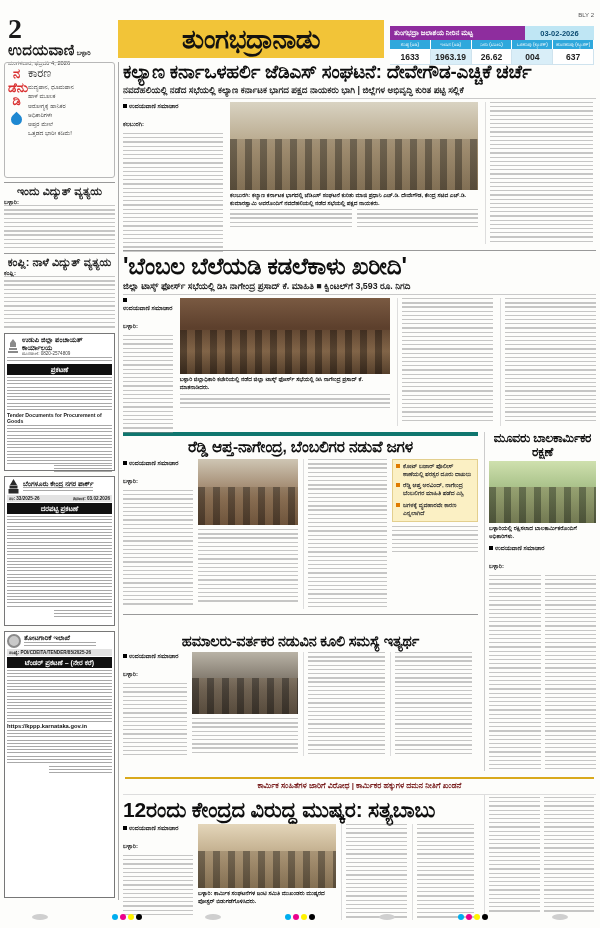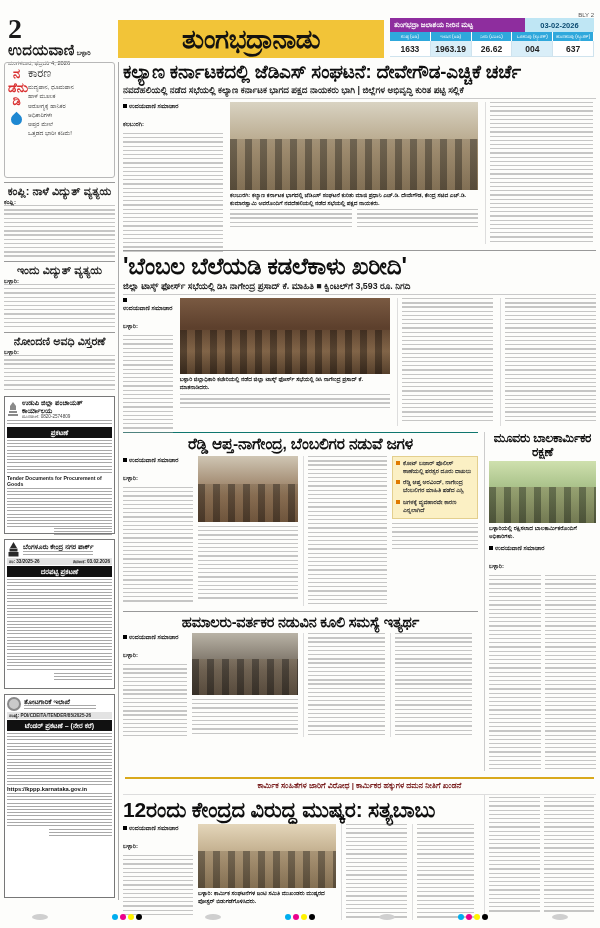--- a/index.html
+++ b/index.html
@@ -10,21 +10,21 @@
   #corner-mark { position:absolute; top:12px; right:6px; font-size:6px; color:#555; }
   #pageinfo { position:absolute; left:8px; top:16px; width:108px; }
   #page-number { font-family:"Liberation Serif", serif; font-size:28px; font-weight:bold; line-height:.9; }
   #brand { font-size:15px; font-weight:bold; letter-spacing:.3px; }
   #edition { font-size:6.5px; font-weight:bold; color:#333; margin-left:2px; }
   #date-line { font-size:5.8px; color:#444; margin-top:1px; }
   #masthead-box { position:absolute; left:118px; top:20px; width:266px; height:38px;
     background:#f2c438; display:flex; align-items:center; justify-content:center; }
   #masthead-title { font-size:26px; font-weight:bold; color:#151310; letter-spacing:-.5px; }
 
-  #res { position:absolute; left:390px; top:18px; width:204px; font-size:0; }
+  #res { position:absolute; left:390px; top:26px; width:204px; font-size:0; }
   .res-row1 { display:flex; }
   #res-title { background:#8e2d9e; color:#fff; font-size:7px; font-weight:bold; padding:2.5px 4px; flex:1.35; }
   #res-date { background:#bfe6f4; color:#0a4a70; font-size:7.5px; font-weight:bold; padding:2.5px 4px;
               flex:.65; display:flex; align-items:flex-end; justify-content:center; }
   .res-head, .res-vals { display:flex; }
   .res-hcell { flex:1; background:#2fa8dc; color:#fff; font-size:4.6px; text-align:center;
                padding:2px 1px; border-right:1px solid #fff; }
   .res-vcell { flex:1; font-size:8.5px; font-weight:bold; text-align:center; padding:2.5px 1px;
                border-right:1px solid #cfe3ee; border-bottom:1px solid #cfe3ee; color:#222; }
   .res-vcell:nth-child(odd) { background:#ffffff; }
@@ -83,27 +83,27 @@
   .hl { font-weight:bold; color:#0e0e0e; line-height:1.12; letter-spacing:-.2px; }
   #hl-a { font-size:18.5px; }
   .deck { font-size:8.8px; font-weight:bold; color:#222; margin-top:2px; padding-bottom:2px;
           border-bottom:1px solid #c9c9c9; }
   .bodyrow { display:flex; gap:7px; margin-top:3px; }
 
   #art-b { border-top:1px solid #999; margin-top:6px; padding-top:3px; }
   #hl-b { font-size:23px; }
   #row-cd { display:flex; gap:6px; margin-top:6px; }
   #stack-left { width:355px; }
-  #art-c { border-top:1px solid #0f766e; padding-top:2px; }
+  #art-c { border-top:4px solid #0f766e; padding-top:2px; }
   #hl-c { font-size:15.5px; text-align:center; }
   .ybox { background:#fbf0c4; border:1px solid #e3cf8e; padding:3px; }
   .yb-item { display:flex; gap:3px; margin-bottom:4px; }
   .yb-sq { width:4px; height:4px; background:#e07b00; margin-top:1px; flex:none; }
   .yb-txt { font-size:6px; font-weight:bold; color:#333; line-height:1.3; }
-  #art-d { border-top:1px solid #999; margin-top:5px; padding-top:2px; }
+  #art-d { border-top:1px solid #999; margin-top:5px; padding-top:18px; }
   #hl-d { font-size:14.5px; text-align:center; }
   #col-c2 { width:112px; border-left:1px solid #ccc; padding-left:4px; }
   #hl-c2 { font-size:12px; text-align:center; }
 
   #art-e { margin-top:6px; }
   #e-yellowline { border-top:2px solid #d9a91c; margin:0 2px; }
   #strip-e { font-size:7.8px; font-weight:bold; color:#7a2020; text-align:center; padding:2px 0 3px;
              border-bottom:1px solid #ddd; }
   #hl-e { font-size:21px; margin-top:3px; }
 
@@ -164,42 +164,35 @@
       <span class="promo-line">ಮದ್ಯಪಾನ, ಧೂಮಪಾನ</span>
       <span class="promo-line">ಹಾಳೆ ಮೂಲಕ</span>
       <span class="promo-line">ಆರೋಗ್ಯಕ್ಕೆ ಹಾನಿಕರ</span>
       <span class="promo-line">ಅಧಿಕಾರಿಗಳೇ</span>
       <span class="promo-line">ಆಪ್ತರ ಮೇಲೆ</span>
       <span class="promo-line">ಒತ್ತಡದ ಭಾರೀ ಕಡಿಮೆ!</span>
     </div>
   </div>
 
   <div class="rail-art">
+    <div class="rail-title">ಇಂದು ವಿದ್ಯುತ್ ವ್ಯತ್ಯಯ</div>
+    <div class="rail-body" style="height:50px;">
+      <span class="lead">ಬಳ್ಳಾರಿ:</span>
+      <div class="sim" style="height:44px; margin-top:6px;"></div>
+    </div>
+  </div>
+
+  <div class="rail-art">
     <div class="rail-title">ಕಂಪ್ಲಿ: ನಾಳೆ ವಿದ್ಯುತ್ ವ್ಯತ್ಯಯ</div>
     <div class="rail-body" style="height:58px;">
       <span class="lead">ಕಂಪ್ಲಿ:</span>
       <div class="sim" style="height:52px; margin-top:6px;"></div>
     </div>
   </div>
 
-  <div class="rail-art">
-    <div class="rail-title">ಇಂದು ವಿದ್ಯುತ್ ವ್ಯತ್ಯಯ</div>
-    <div class="rail-body" style="height:50px;">
-      <span class="lead">ಬಳ್ಳಾರಿ:</span>
-      <div class="sim" style="height:44px; margin-top:6px;"></div>
-    </div>
-  </div>
-
-  <div class="rail-art">
-    <div class="rail-title">ನೋಂದಣಿ ಅವಧಿ ವಿಸ್ತರಣೆ</div>
-    <div class="rail-body" style="height:42px;">
-      <span class="lead">ಬಳ್ಳಾರಿ:</span>
-      <div class="sim" style="height:36px; margin-top:6px;"></div>
-    </div>
-  </div>
 
   <div class="ad" style="height:138px;">
     <div class="ad-h">
       <svg class="emblem" width="12" height="15" viewBox="0 0 12 15">
         <path d="M6 0 L9 4 L9 8 L3 8 L3 4 Z" fill="#8a8a8a"></path>
           <rect x="2" y="9" width="8" height="2" fill="#8a8a8a"></rect>
           <rect x="1" y="12" width="10" height="2" fill="#8a8a8a"></rect>
       </svg>
       <div>
         <div class="ad-org">ಉಡುಪಿ ಜಿಲ್ಲಾ ಪಂಚಾಯತ್ ಕಾರ್ಯಾಲಯ</div>
@@ -250,21 +243,21 @@
     <div class="sim-d" style="height:52px;"></div>
     <div class="ad-link">https://kppp.karnataka.gov.in</div>
     <div class="sim-d" style="height:34px;"></div>
     <div class="sim-d" style="height:10px; width:60%; margin-left:40%; margin-top:2px;"></div>
   </div>
 </div>
 
 <div id="main">
 
   <div id="art-a">
-    <div class="hl" id="hl-a">ಕಲ್ಯಾಣ ಕರ್ನಾಟಕದಲ್ಲಿ ಜೆಡಿಎಸ್ ಸಂಘಟನೆ: ದೇವೇಗೌಡ-ಎಚ್ಚಿಕೆ ಚರ್ಚೆ</div>
+    <div class="hl" id="hl-a">ಕಲ್ಯಾಣ ಕರ್ನಾಒಳಹರ್ಲಿ ಜೆಡಿಎಸ್ ಸಂಘಟನೆ: ದೇವೇಗೌಡ-ಎಚ್ಚಿಕೆ ಚರ್ಚೆ</div>
     <div class="deck">ನವದೆಹಲಿಯಲ್ಲಿ ನಡೆದ ಸಭೆಯಲ್ಲಿ ಕಲ್ಯಾಣ ಕರ್ನಾಟಕ ಭಾಗದ ಪಕ್ಷದ ನಾಯಕರು ಭಾಗಿ | ಜಿಲ್ಲೆಗಳ ಅಭಿವೃದ್ಧಿ ಕುರಿತ ಪಟ್ಟಿ ಸಲ್ಲಿಕೆ</div>
     <div class="bodyrow" style="height:142px;">
       <div style="width:100px;">
         <div class="byline">
             <span class="byline-sq"></span>
             <span class="byline-txt">ಉದಯವಾಣಿ ಸಮಾಚಾರ</span>
           </div>
         <span class="lead">ಕಲಬುರಗಿ:</span>
         <div class="sim" style="height:120px; margin-top:3px;"></div>
       </div>

